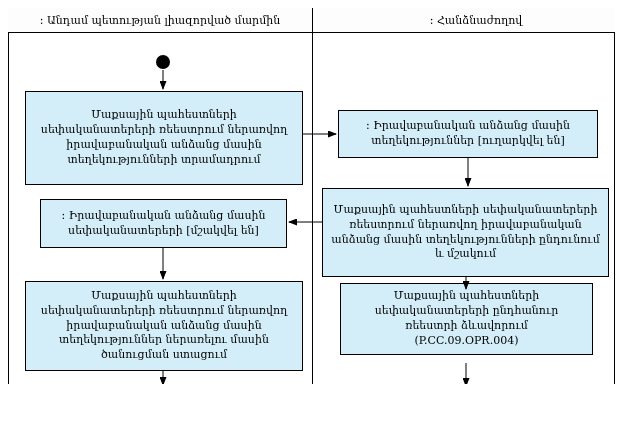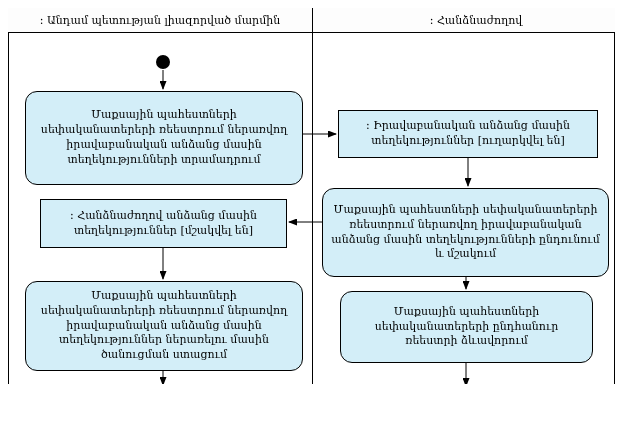--- a/index.html
+++ b/index.html
@@ -24,21 +24,21 @@
     border-bottom:1px solid #000;box-sizing:border-box;display:flex;
   }
   .lane-header{
     flex:1;display:flex;align-items:center;justify-content:center;
     font-size:11px;box-sizing:border-box;background:#fdfdfd;
   }
   .lane-header.left{width:304px;flex:none;}
   .lane-header.right{flex:1;padding-left:24px;}
   .activity{
     position:absolute;box-sizing:border-box;
-    border:1px solid #000;border-radius:12px;
+    border:1px solid #000;border-radius:0;
     background:#d3eef8;
     display:flex;flex-direction:column;align-items:center;justify-content:center;
     text-align:center;font-size:11px;line-height:1.35;
     padding:4px 8px;
   }
   .object-node{
     position:absolute;box-sizing:border-box;
     border:1px solid #000;
     background:#d3eef8;
     display:flex;align-items:center;justify-content:center;
@@ -77,29 +77,30 @@
 
   <div class="object-node" style="left:338px;top:110px;width:260px;height:48px;">
     <span>: Իրավաբանական անձանց մասին տեղեկություններ [ուղարկվել են]</span>
   </div>
 
   <div class="activity" style="left:322px;top:188px;width:287px;height:89px;">
     <div>Մաքսային պահեստների սեփականատերերի ռեեստրում ներառվող իրավաբանական անձանց մասին տեղեկությունների ընդունում և մշակում</div>
   </div>
 
   <div class="object-node" style="left:40px;top:199px;width:247px;height:49px;">
-    <span>: Հանձնաժողով անձանց մասին տեղեկություններ [մշակվել են]</span>
+    <span>: Իրավաբանական անձանց մասին սեփականատերերի [մշակվել են]</span>
   </div>
 
   <div class="activity" style="left:25px;top:281px;width:278px;height:90px;">
     <div>Մաքսային պահեստների սեփականատերերի ռեեստրում ներառվող իրավաբանական անձանց մասին տեղեկություններ ներառելու մասին ծանուցման ստացում</div>
   </div>
 
-  <div class="activity" style="left:340px;top:291px;width:253px;height:72px;">
+  <div class="activity" style="left:340px;top:283px;width:253px;height:72px;">
     <div>Մաքսային պահեստների սեփականատերերի ընդհանուր ռեեստրի ձևավորում</div>
+    <div>(P.CC.09.OPR.004)</div>
   </div>
 
   <div class="final-node" style="left:155px;top:387px;">
     <svg width="16" height="16">
       <circle cx="8" cy="8" r="7" fill="#ffffff" stroke="#000000" stroke-width="1.2"></circle>
       <line x1="3.5" y1="3.5" x2="12.5" y2="12.5" stroke="#000000" stroke-width="1.2"></line>
       <line x1="12.5" y1="3.5" x2="3.5" y2="12.5" stroke="#000000" stroke-width="1.2"></line>
     </svg>
   </div>
 

